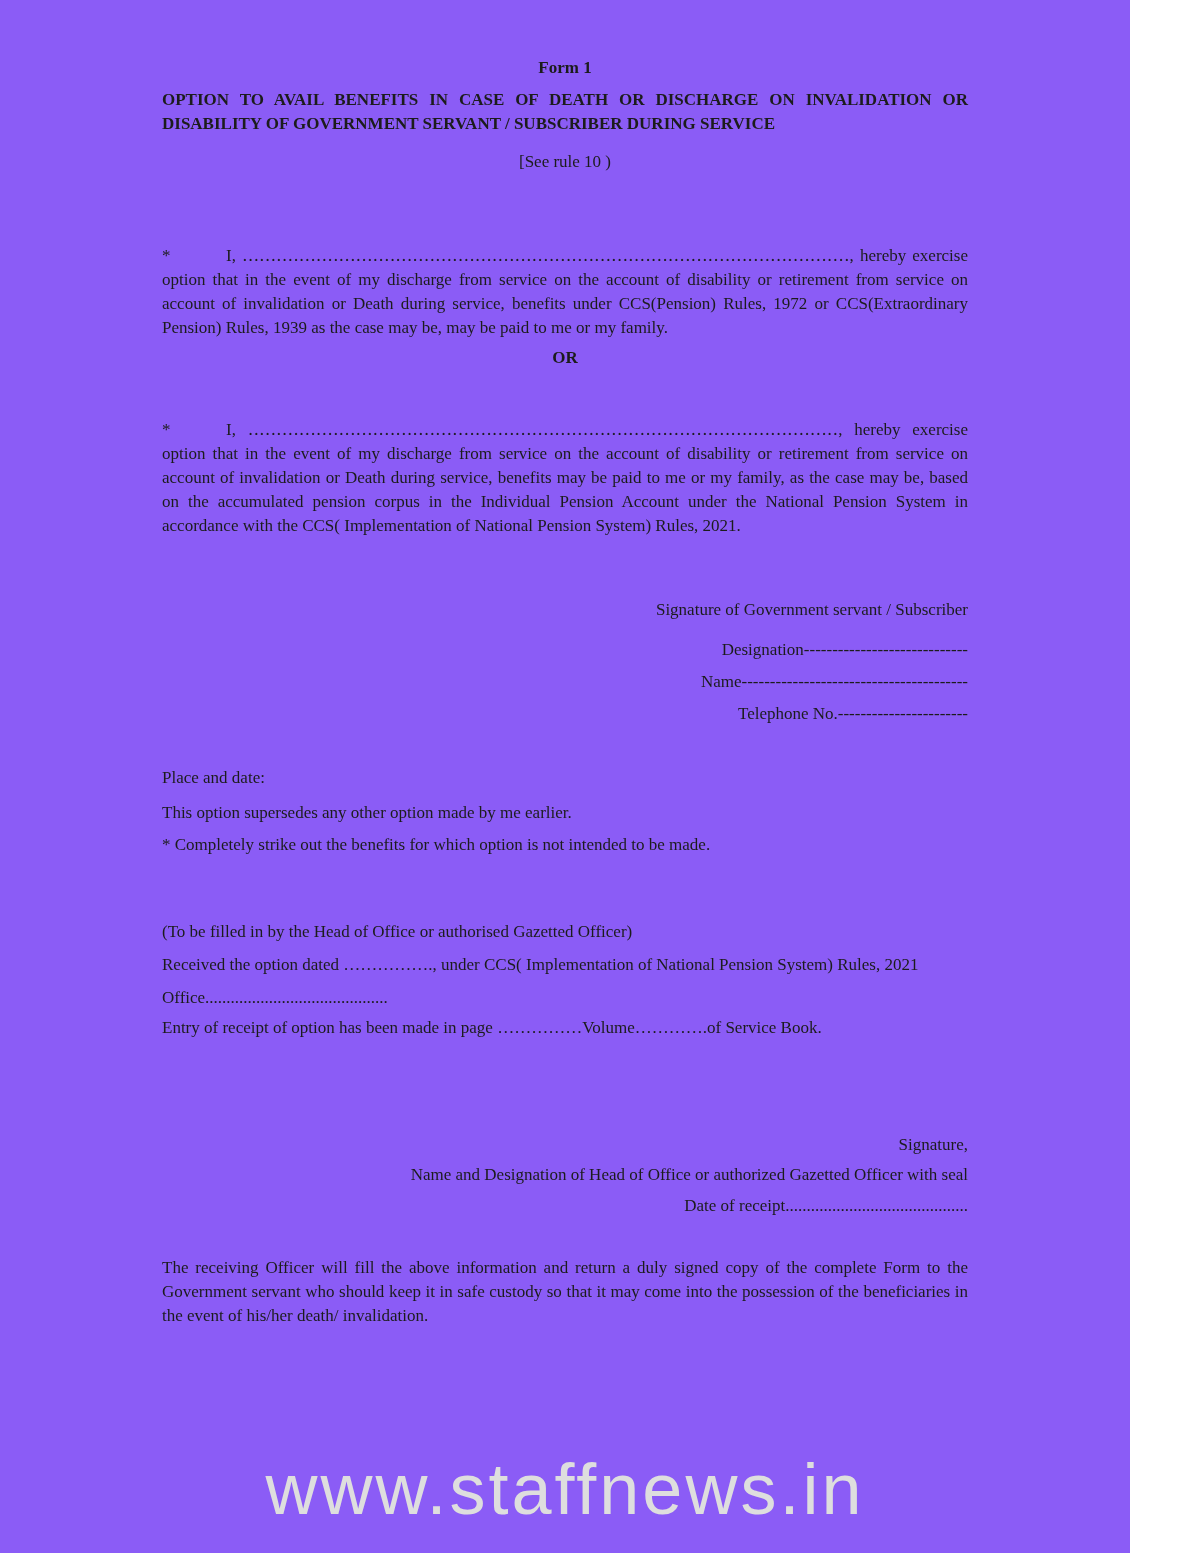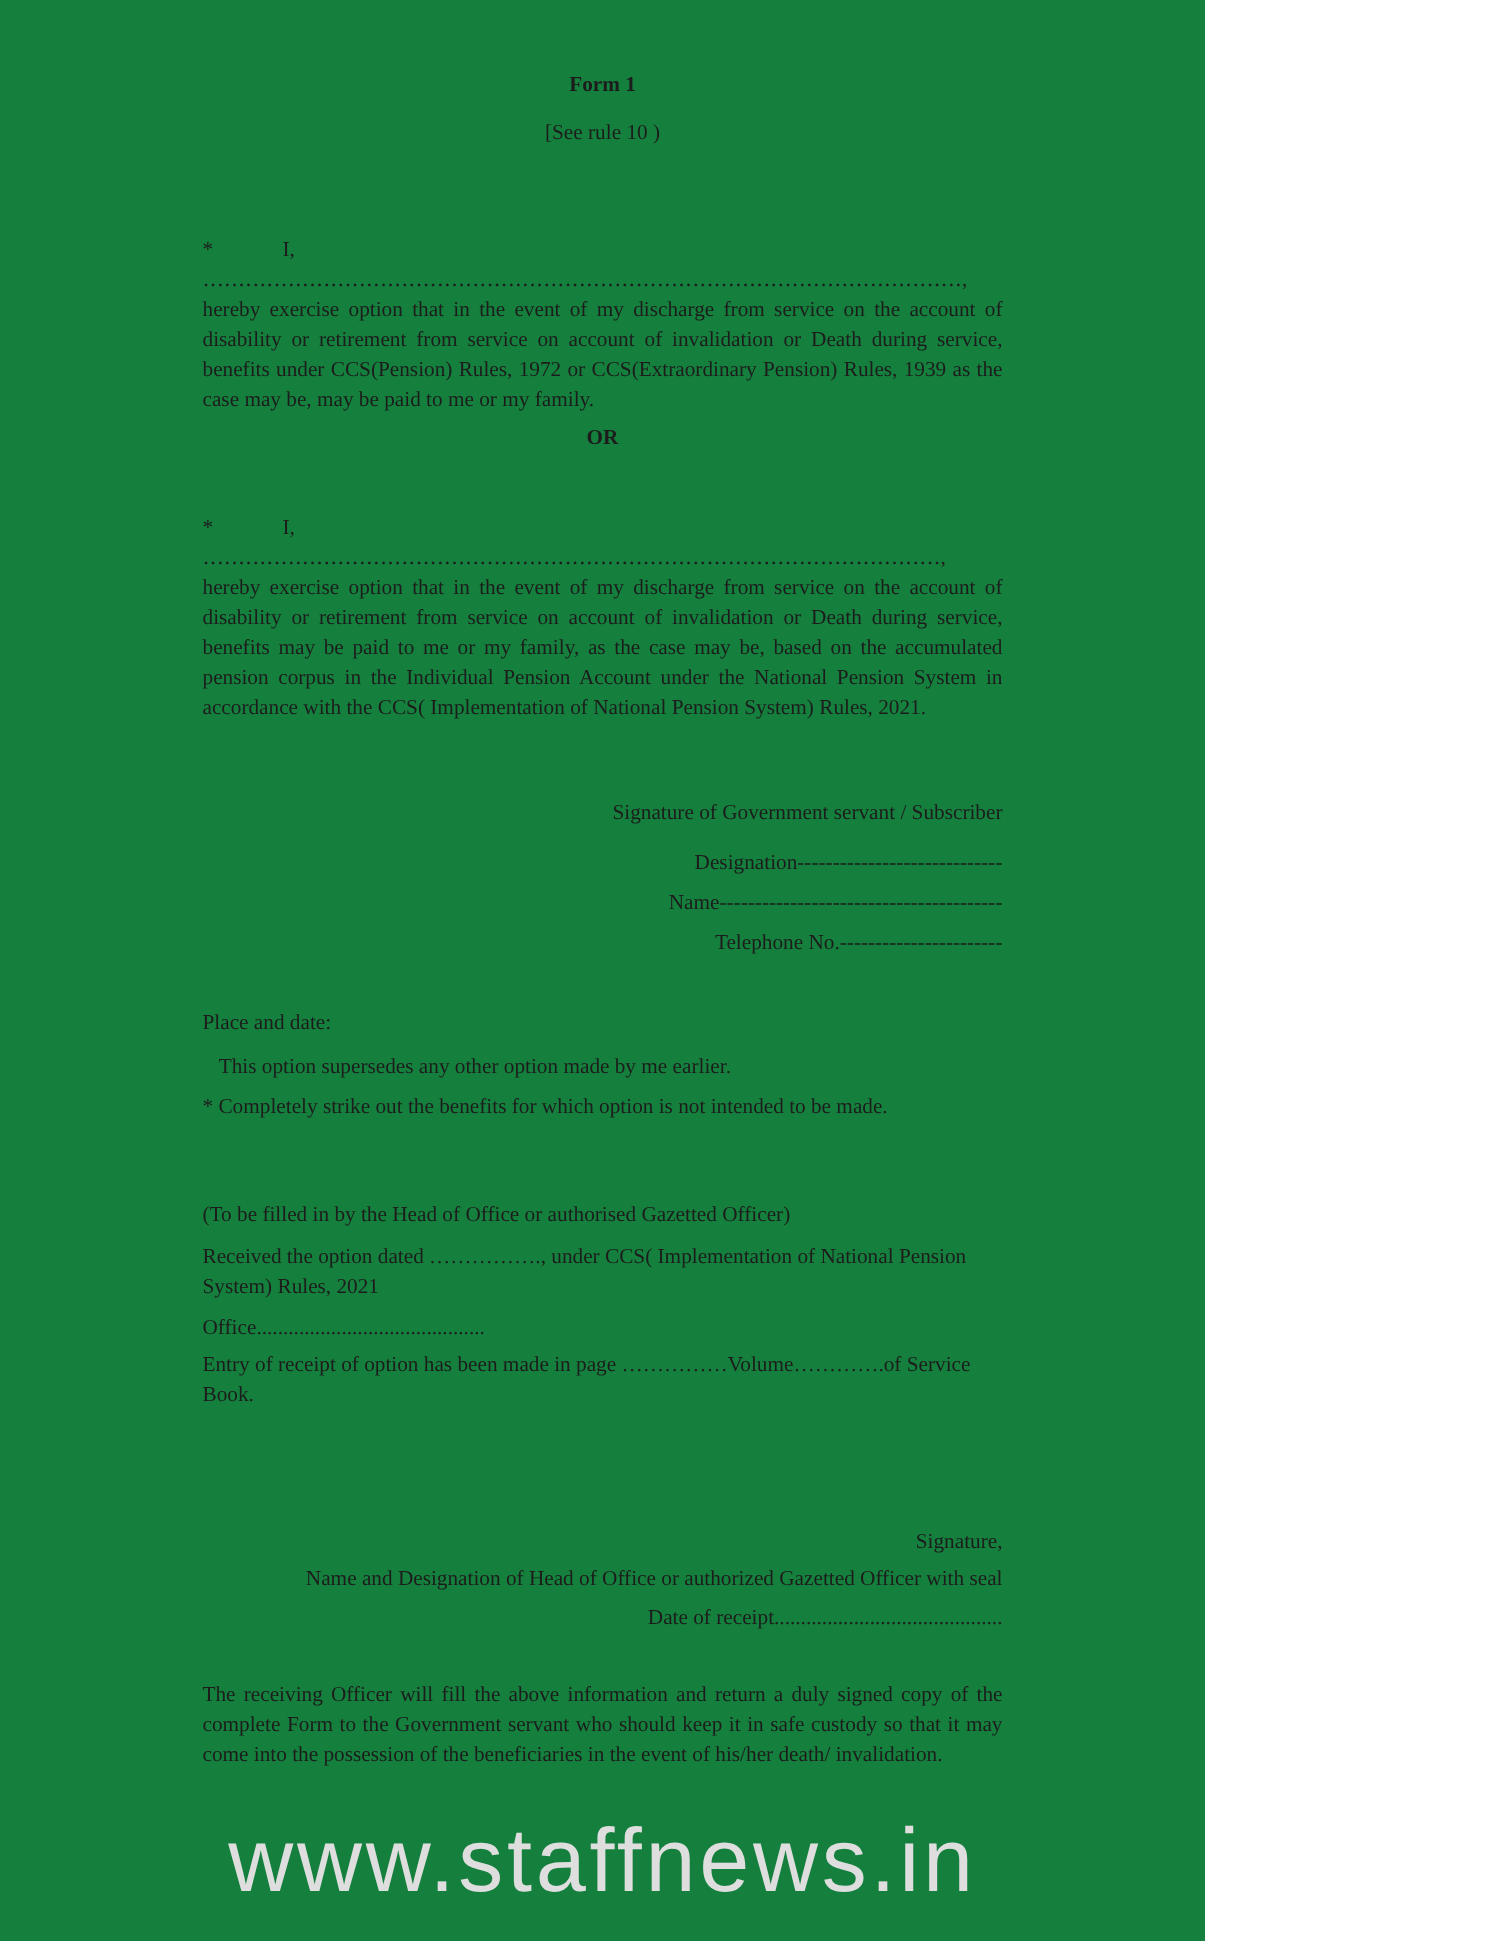--- a/index.html
+++ b/index.html
@@ -1,21 +1,21 @@
 <!DOCTYPE html>
 <html><head>
 <meta charset="utf-8">
 <style>
   * { box-sizing: border-box; }
   html, body { margin: 0; padding: 0; background: #ffffff; }
   .page {
     position: relative;
-    width: 964px;
+    width: 1130px;
     height: 1553px;
-    background: #15803d;
+    background: #8b5cf6;
     overflow: hidden;
     font-family: "Liberation Serif", "DejaVu Serif", serif;
     color: #1c1c1c;
   }
   .content {
     padding: 56px 162px 0 162px;
     font-size: 17px;
     line-height: 24px;
   }
   p { margin: 0; }
@@ -29,21 +29,21 @@
   .option1 { margin-top: 70px; }
   .or-sep { margin-top: 6px; }
   .option2 { margin-top: 48px; }
   .marker { display: inline-block; width: 64px; }
 
   .sig-block { margin-top: 60px; text-align: right; }
   .sig-label { margin-bottom: 16px; }
   .sig-line { margin-top: 8px; }
 
   .place-date { margin-top: 40px; }
-  .supersede { margin-top: 11px; margin-left: 13px; }
+  .supersede { margin-top: 11px; }
   .strike { margin-top: 8px; }
 
   .office-heading { margin-top: 63px; font-weight: normal; }
   .received { margin-top: 9px; }
   .made-by { margin-top: 11px; }
   .office-line2 { margin-top: 9px; }
   .entry { margin-top: 6px; }
 
   .officer-sig { margin-top: 93px; text-align: right; }
   .officer-sig .name-desig { margin-top: 6px; }
@@ -67,20 +67,21 @@
   }
 </style>
 </head>
 <body>
 
 <div class="page">
   <div class="content">
 
     <p class="center bold">Form 1</p>
 
+    <p class="bold title justify">OPTION TO AVAIL BENEFITS IN CASE OF DEATH OR DISCHARGE ON INVALIDATION OR DISABILITY OF GOVERNMENT SERVANT / SUBSCRIBER DURING SERVICE</p>
 
     <p class="center see-rule">[See rule 10 )</p>
 
     <p class="option1 justify"><span class="marker">*</span><span>I, ․․․․․․․․․․․․․․․․․․․․․․․․․․․․․․․․․․․․․․․․․․․․․․․․․․․․․․․․․․․․․․․․․․․․․․․․․․․․․․․․․․․․․․․․․․․․․․․․․․․․․․․․․․․, hereby exercise option that in the event of my discharge from service on the account of disability or retirement from service on account of invalidation or Death during service, benefits under CCS(Pension) Rules, 1972 or CCS(Extraordinary Pension) Rules, 1939 as the case may be, may be paid to me or my family.</span></p>
 
     <p class="center bold or-sep">OR</p>
 
     <p class="option2 justify"><span class="marker">*</span><span>I, ․․․․․․․․․․․․․․․․․․․․․․․․․․․․․․․․․․․․․․․․․․․․․․․․․․․․․․․․․․․․․․․․․․․․․․․․․․․․․․․․․․․․․․․․․․․․․․․․․․․․․․․․, hereby exercise option that in the event of my discharge from service on the account of disability or retirement from service on account of invalidation or Death during service, benefits may be paid to me or my family, as the case may be, based on the accumulated pension corpus in the Individual Pension Account under the National Pension System in accordance with the CCS( Implementation of National Pension System) Rules, 2021.</span></p>
 
     <div class="sig-block">

